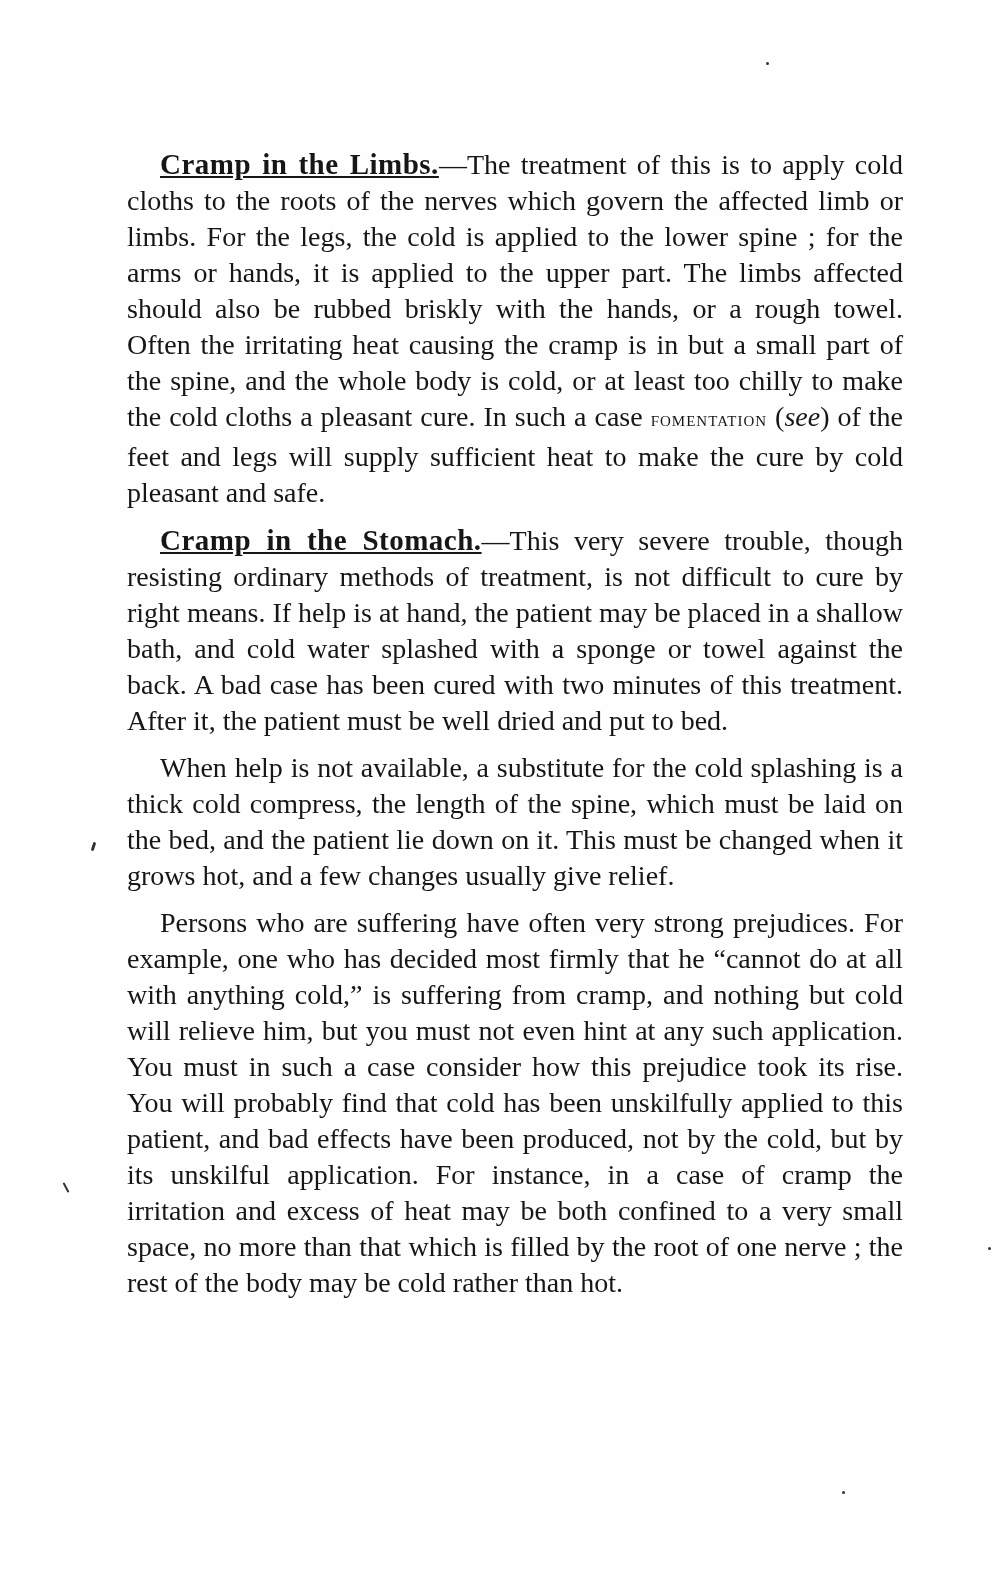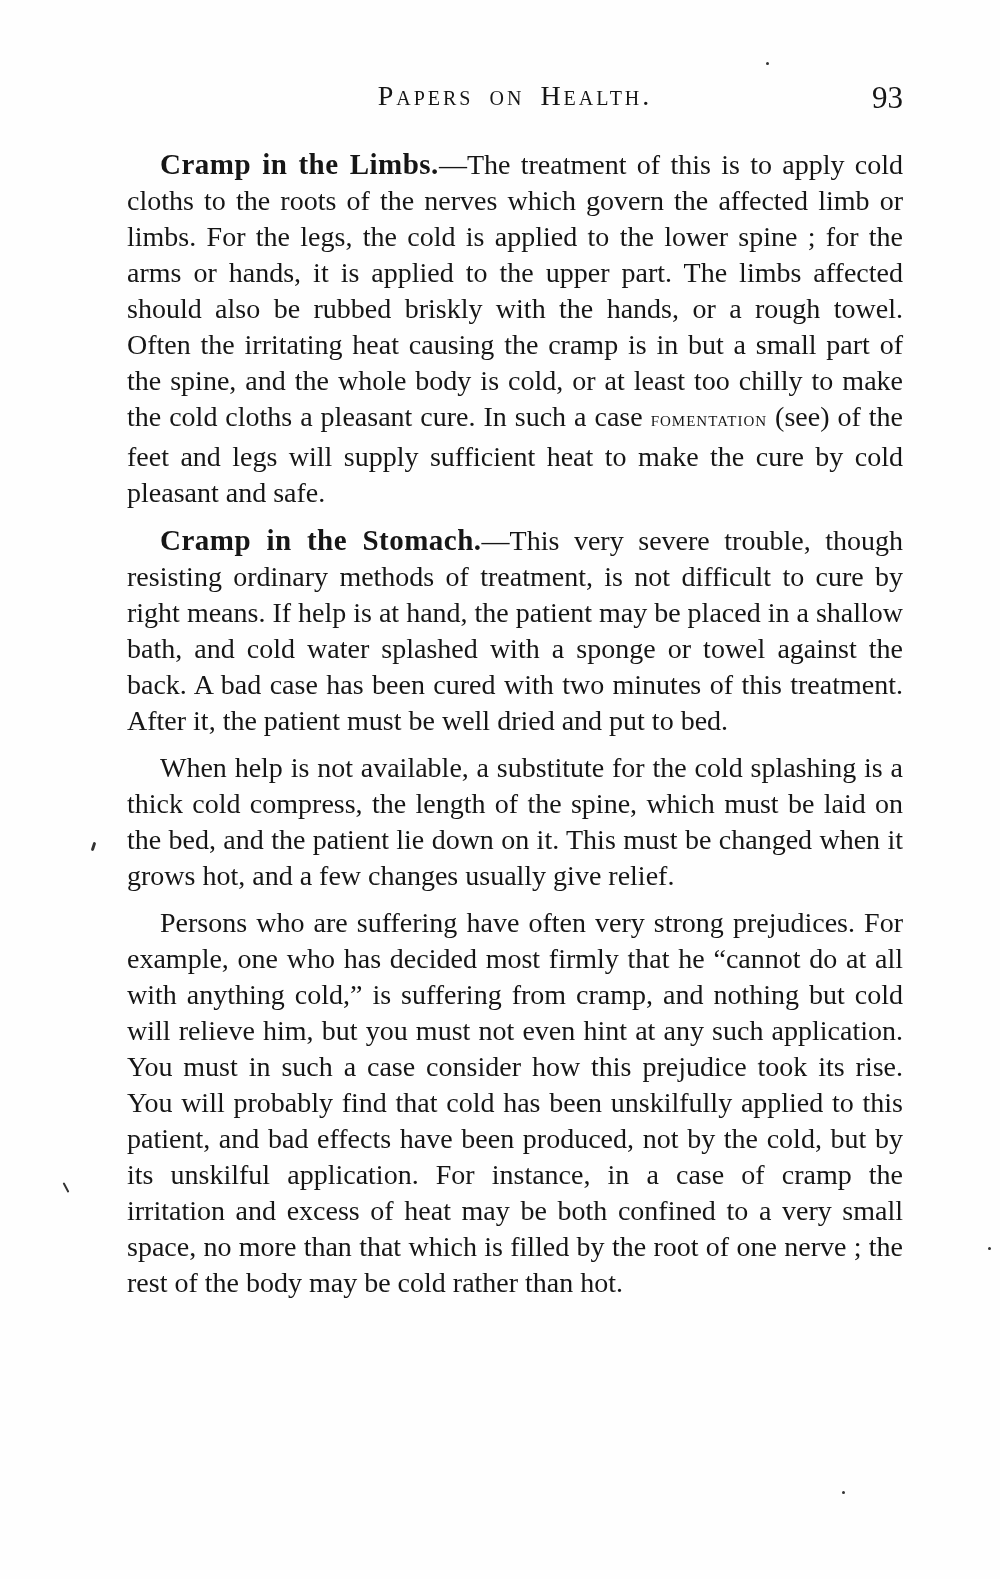--- a/index.html
+++ b/index.html
@@ -49,44 +49,42 @@
     text-align: justify;
   }
   .body-text p {
     margin: 0 0 11px 0;
     text-indent: 33px;
   }
   .lead {
     font-weight: bold;
     font-size: 29px;
     letter-spacing: 0.5px;
+    text-decoration: underline;
   }
   .sc {
     font-size: 15px;
     letter-spacing: 1px;
   }
   .it {
+    font-style: italic;
   }
   .speck {
     position: absolute;
     background: #333;
   }
   .speck.dot { width: 3px; height: 3px; border-radius: 50%; }
   .speck.tick { width: 3px; height: 9px; border-radius: 2px; transform: rotate(18deg); }
   .speck.slash { width: 2px; height: 11px; border-radius: 1px; transform: rotate(-28deg); }
 </style>
 </head>
 <body>
 
 <div class="page">
 
-  <div class="header-row">
-    <span class="running-title">Papers on Health.</span>
-    <span class="page-number">93</span>
-  </div>
 
   <div class="body-text">
 
     <p><span class="lead">Cramp in the Limbs.</span><span>—The treatment of this is to apply cold cloths to the roots of the nerves which govern the affected limb or limbs.  For the legs, the cold is applied to the lower spine ;  for the arms or hands, it is applied to the upper part.  The limbs affected should also be rubbed briskly with the hands, or a rough towel.  Often the irritating heat causing the cramp is in but a small part of the spine, and the whole body is cold, or at least too chilly to make the cold cloths a pleasant cure.  In such a case </span><span class="sc">FOMENTATION</span><span> (</span><span class="it">see</span><span>) of the feet and legs will supply sufficient heat to make the cure by cold pleasant and safe.</span></p>
 
     <p><span class="lead">Cramp in the Stomach.</span><span>—This very severe trouble, though resisting ordinary methods of treatment, is not difficult to cure by right  means.   If help is at hand, the patient may be placed  in a shallow bath, and  cold water splashed with a sponge or towel against the back.  A bad case has been cured with two  minutes of  this treatment.  After it, the patient must be  well dried and put to bed.</span></p>
 
     <p><span>When help is not available, a substitute for the cold splashing is a thick cold compress, the length of the spine, which must be laid on the bed, and the patient lie down on it.   This must be changed when it grows hot, and  a few changes usually give relief.</span></p>
 
     <p><span>Persons  who  are  suffering  have  often  very  strong prejudices.   For example, one who has decided most firmly that he “cannot do at all with anything cold,” is suffering from cramp, and nothing but cold will relieve him, but you must not even hint at any such application.  You must in such a case consider how this prejudice took its rise.   You will probably find that cold has been unskilfully applied to this patient, and bad effects have been produced, not by the cold, but by its unskilful application.   For instance, in a case of cramp the irritation and excess of heat may be both  confined to a very small space, no more than that which is filled by the root of one nerve ;  the rest of the body may be cold rather than hot.</span></p>

